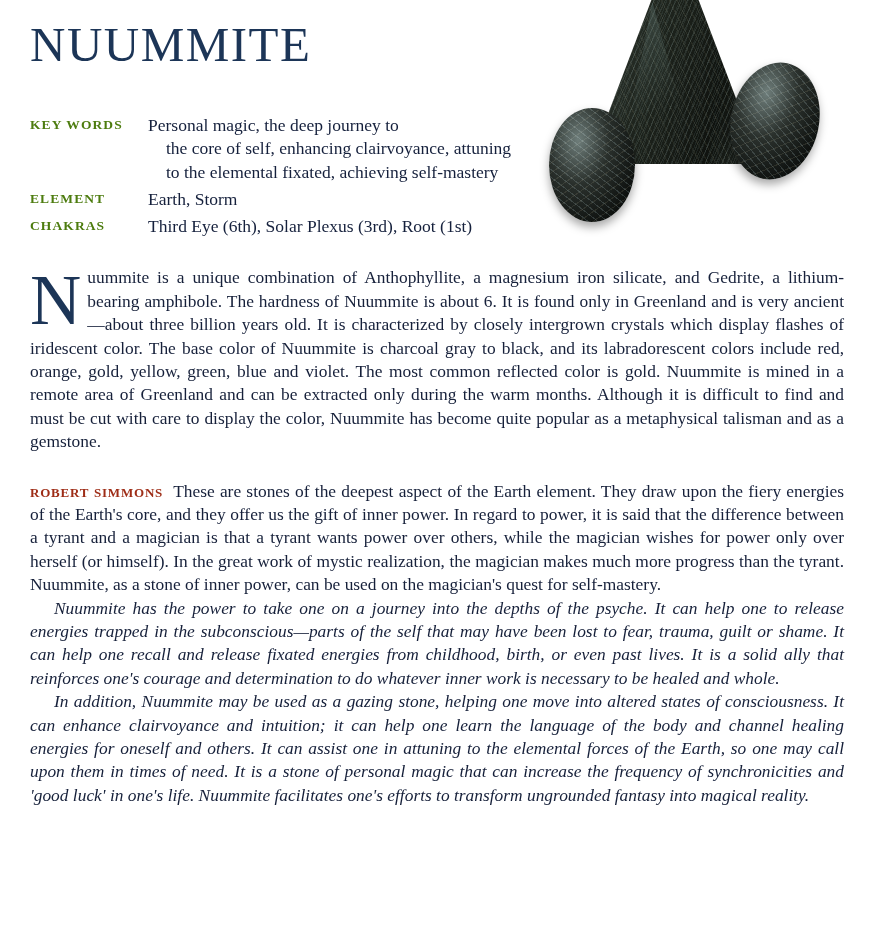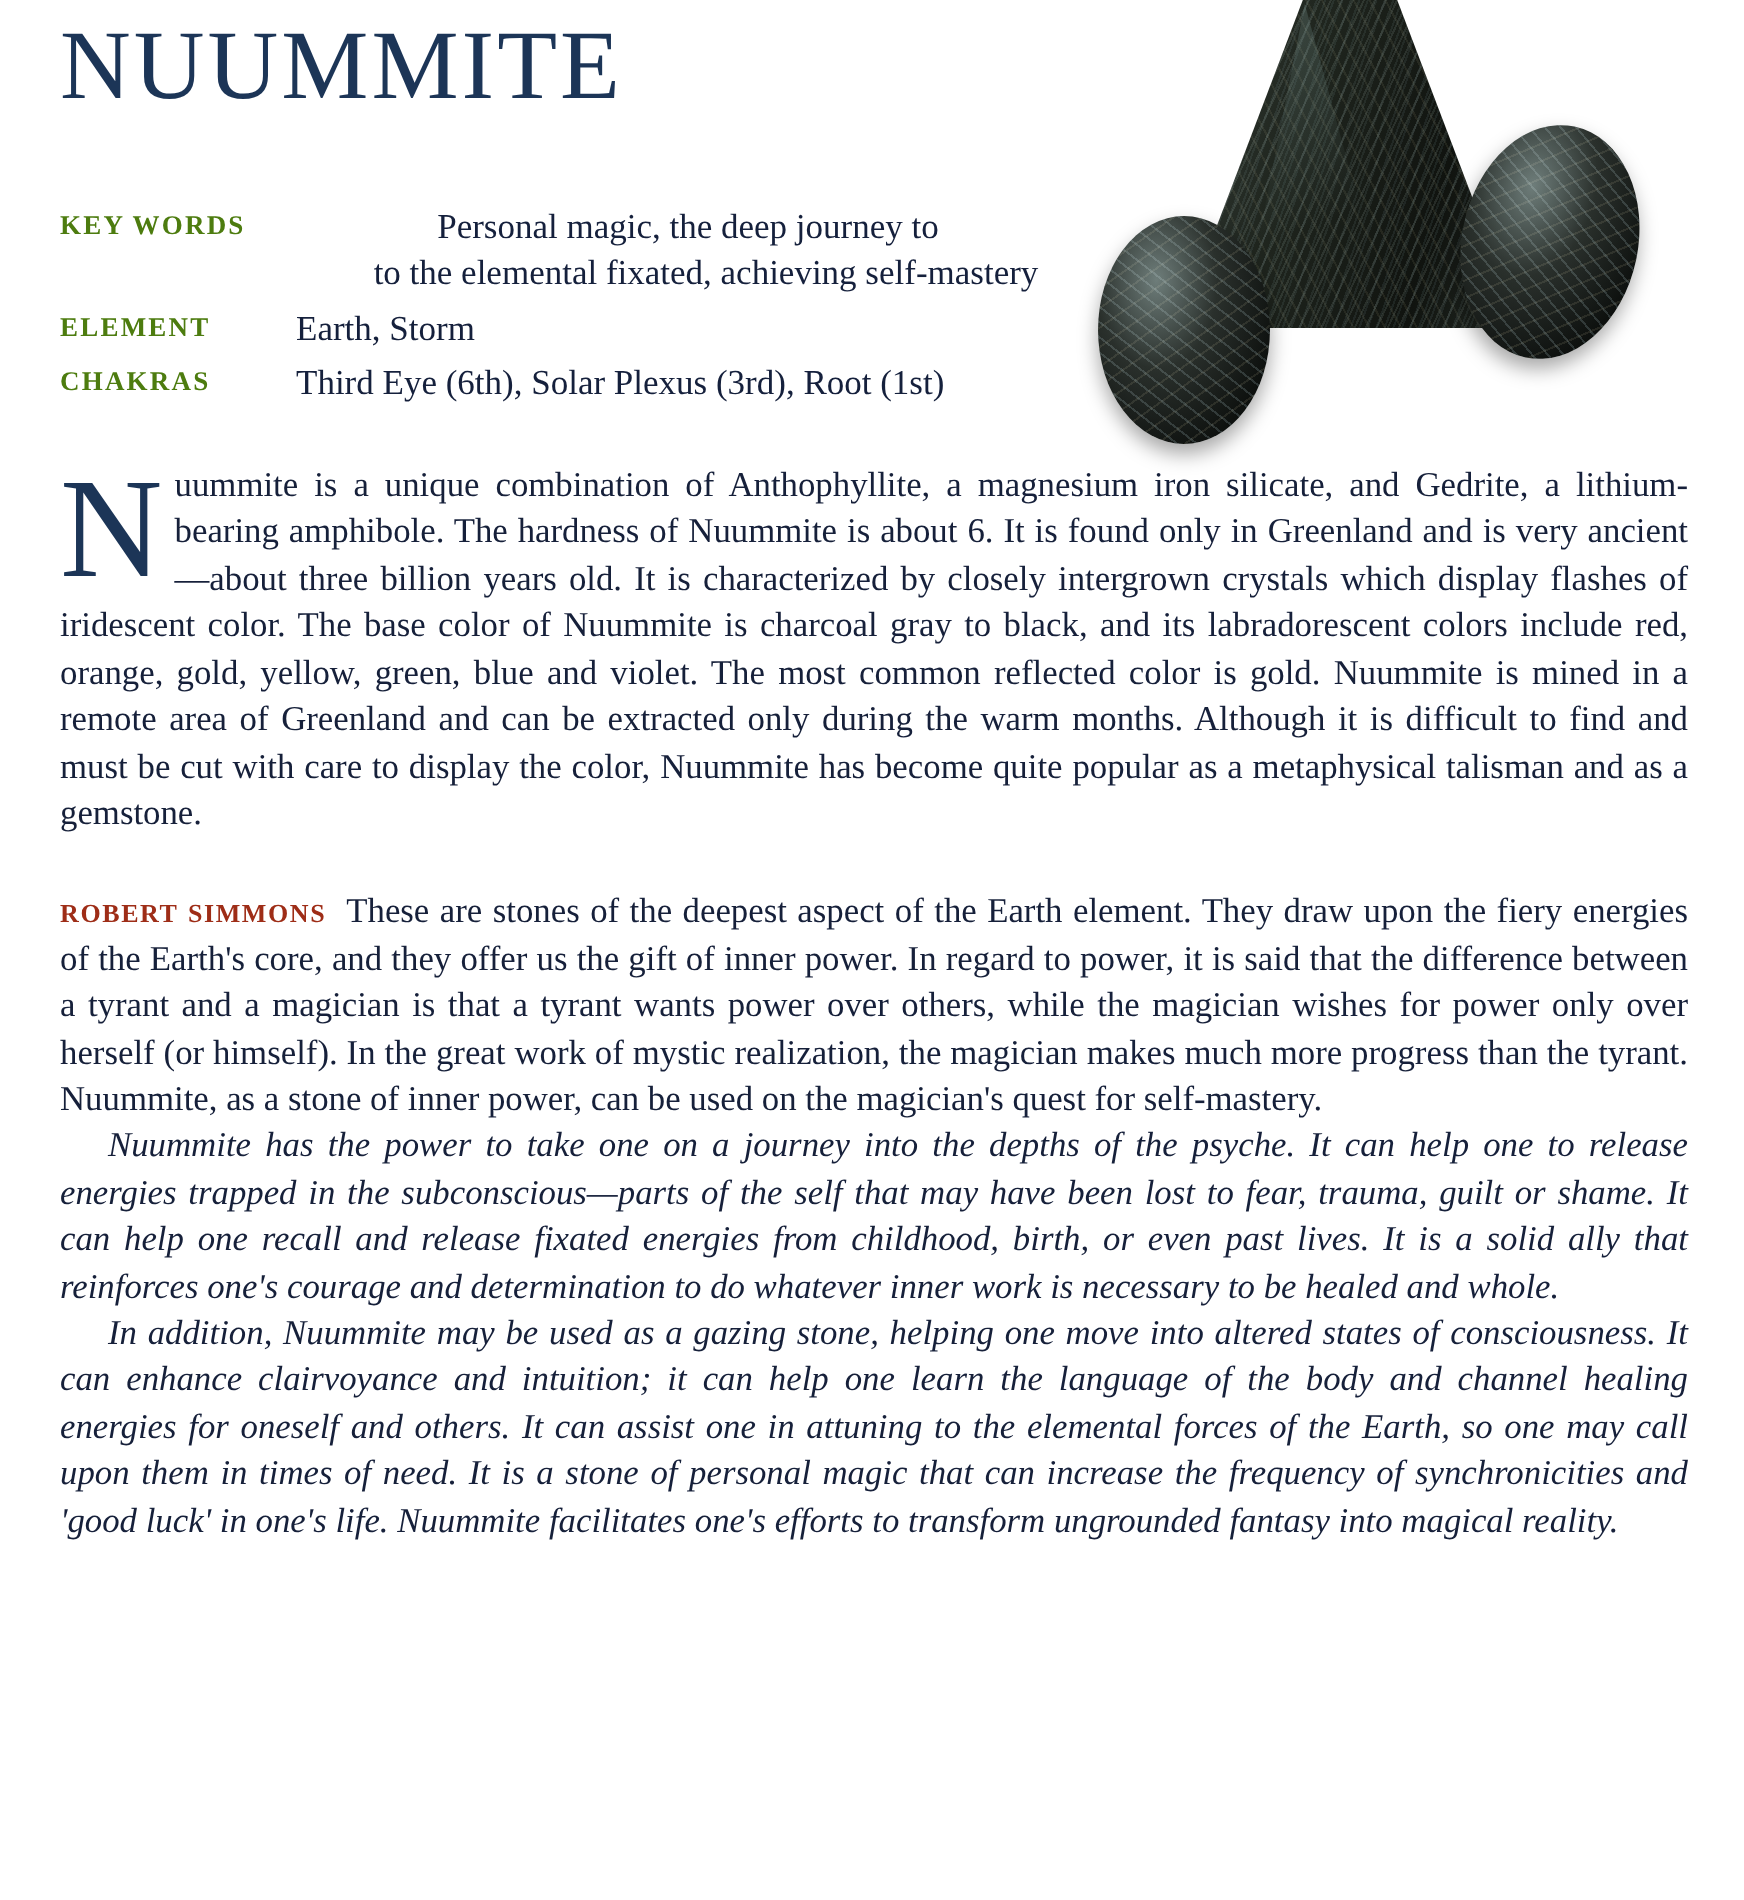--- a/index.html
+++ b/index.html
@@ -14,21 +14,21 @@
     color: #16203a;
     overflow: hidden;
     position: relative;
   }
 
   .page {
     position: relative;
     width: 872px;
     height: 950px;
     box-sizing: border-box;
-    padding: 4px 28px 0 30px;
+    padding: 16px 28px 0 30px;
   }
 
   
   .title {
     font-family: "Liberation Serif", serif;
     font-size: 49px;
     letter-spacing: 1.5px;
     color: #1c3557;
     font-weight: normal;
     line-height: 1;
@@ -59,21 +59,20 @@
     flex: 0 0 118px;
   }
   .attr-value {
     font-size: 17.5px;
     line-height: 1.33;
     color: #15203c;
     flex: 1;
   }
   .attr-value.indent-block {
     text-indent: 0;
-    text-align: center;
   }
   .attr-value .l2, .attr-value .l3 {
     display: block;
     margin-left: 18px;
   }
 
   
   .photo {
     position: absolute;
     top: -38px;
@@ -211,20 +210,21 @@
       </div>
     </div>
   </div>
 
   <div class="attrs">
 
     <div class="attr-row">
       <div class="attr-label">KEY WORDS</div>
       <div class="attr-value indent-block">
         <span>Personal magic, the deep journey to</span>
+        <span class="l2">the core of self, enhancing clairvoyance, attuning</span>
         <span class="l3">to the elemental fixated, achieving self-mastery</span>
       </div>
     </div>
 
     <div class="attr-row">
       <div class="attr-label">ELEMENT</div>
       <div class="attr-value">Earth, Storm</div>
     </div>
 
     <div class="attr-row">

